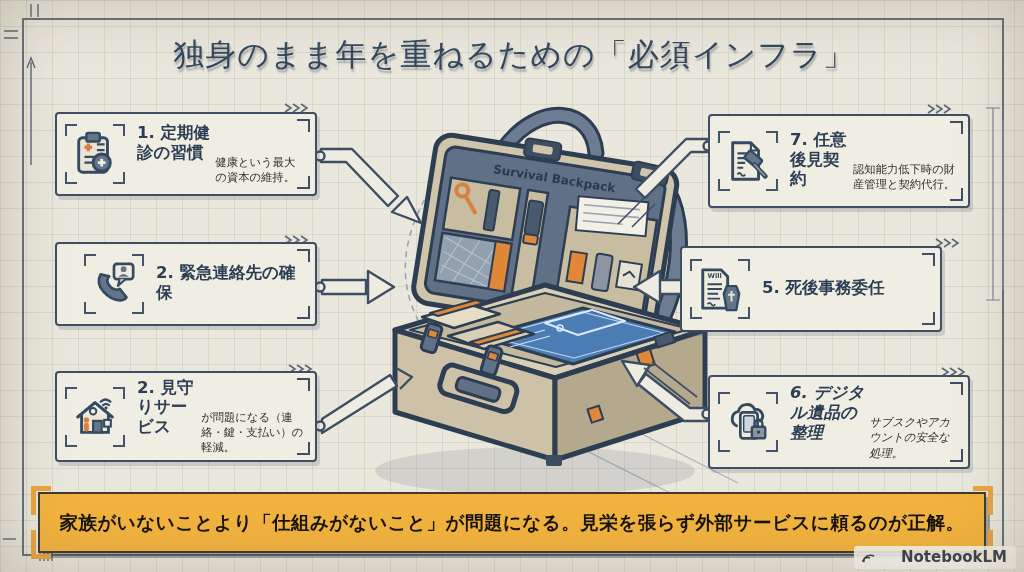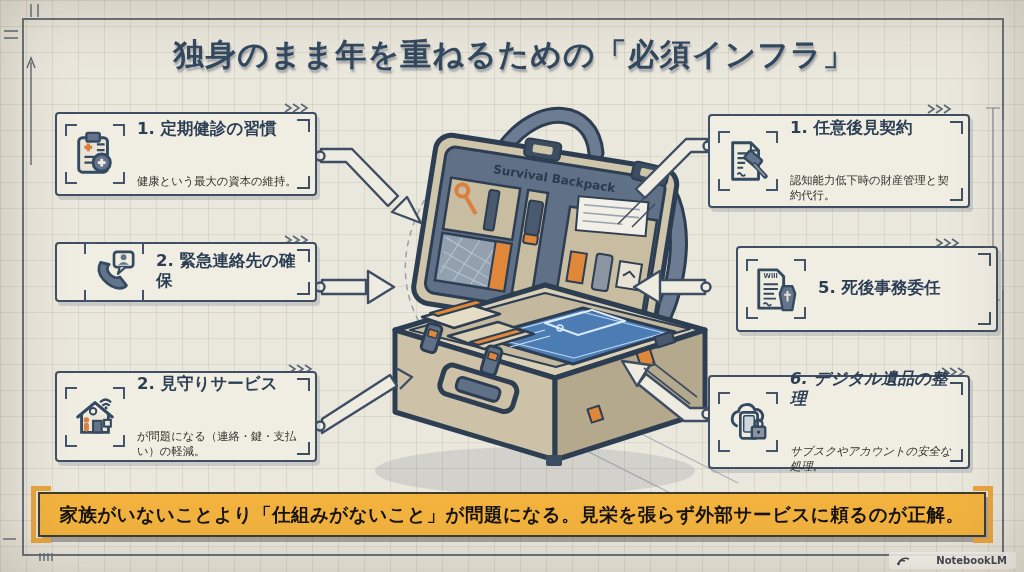--- a/index.html
+++ b/index.html
@@ -10,21 +10,21 @@
     background-image:
       linear-gradient(rgba(140,132,110,.16) 1px, transparent 1px),
       linear-gradient(90deg, rgba(140,132,110,.16) 1px, transparent 1px);
     background-size:26px 26px;
   }
   .canvas::after{content:"";position:absolute;inset:0;pointer-events:none;
     box-shadow:inset 0 0 70px rgba(105,96,72,.30);}
   .frame{position:absolute;left:22px;top:18px;width:978px;height:534px;
     border:2px solid rgba(66,76,92,.78);pointer-events:none;}
   .main-title{position:absolute;left:4px;right:0;top:34px;text-align:center;
-    font-size:31px;font-weight:bold;color:#32485f;letter-spacing:1px;
+    font-size:31px;font-weight:normal;color:#32485f;letter-spacing:1px;
     text-shadow:1px 3px 2px rgba(45,55,75,.35);}
   
   .item-box{position:absolute;box-sizing:border-box;display:flex;align-items:center;gap:12px;
     padding:7px 10px 7px 8px;background:#f0ede3;border:2px solid #3f4f63;border-radius:4px;
     box-shadow:3px 4px 0 rgba(62,76,98,.18);}
   .icon-wrap{position:relative;flex:none;width:60px;height:60px;
     display:flex;align-items:center;justify-content:center;}
   .cframe,.cframe2{position:absolute;inset:0;pointer-events:none;}
   .cframe::before{content:"";position:absolute;left:0;top:0;width:10px;height:10px;
     border-left:2px solid #44546a;border-top:2px solid #44546a;}
@@ -32,47 +32,47 @@
     border-right:2px solid #44546a;border-top:2px solid #44546a;}
   .cframe2::before{content:"";position:absolute;left:0;bottom:0;width:10px;height:10px;
     border-left:2px solid #44546a;border-bottom:2px solid #44546a;}
   .cframe2::after{content:"";position:absolute;right:0;bottom:0;width:10px;height:10px;
     border-right:2px solid #44546a;border-bottom:2px solid #44546a;}
   .boxmarks{position:absolute;inset:5px;pointer-events:none;}
   .boxmarks::before{content:"";position:absolute;right:0;top:0;width:11px;height:11px;
     border-right:2px solid #3f4f63;border-top:2px solid #3f4f63;}
   .boxmarks::after{content:"";position:absolute;right:0;bottom:0;width:11px;height:11px;
     border-right:2px solid #3f4f63;border-bottom:2px solid #3f4f63;}
-  .txtcol{display:flex;flex-direction:column;justify-content:flex-start;}
+  .txtcol{display:flex;flex-direction:row;justify-content:flex-start;}
   .item-title{font-size:16.5px;font-weight:bold;color:#2c3e54;line-height:1.2;margin-bottom:3px;}
   .item-desc{font-size:11.3px;color:#32302a;line-height:1.35;margin-top:32px;}
   
   .b1{left:55px;top:112px;width:262px;height:84px;}
-  .b2{left:55px;top:242px;width:262px;height:60px;padding-left:27px;}
+  .b2{left:55px;top:242px;width:262px;height:84px;padding-left:27px;}
   .b3{left:55px;top:371px;width:262px;height:91px;}
   .b4{left:708px;top:114px;width:262px;height:94px;}
-  .b5{left:736px;top:246px;width:262px;height:86px;}
+  .b5{left:680px;top:246px;width:262px;height:86px;}
   .b6{left:708px;top:375px;width:262px;height:94px;font-style:italic;}
   
-  .bottom-banner{position:absolute;left:38px;top:492px;width:948px;height:45px;box-sizing:border-box;
+  .bottom-banner{position:absolute;left:38px;top:492px;width:948px;height:61px;box-sizing:border-box;
     background:#f3b33e;border:2px solid #3e3a2c;display:flex;align-items:center;justify-content:center;
     box-shadow:4px 5px 0 rgba(50,50,58,.38);}
   .banner-text{font-size:18.5px;font-weight:bold;color:#15120a;letter-spacing:.5px;white-space:nowrap;}
   .bk{position:absolute;width:15px;height:24px;pointer-events:none;}
   .bk.tl{left:-9px;top:-8px;border-left:5px solid #eaa53e;border-top:5px solid #eaa53e;}
   .bk.bl{left:-9px;bottom:-8px;border-left:5px solid #eaa53e;border-bottom:5px solid #eaa53e;}
   .bk.tr{right:-9px;top:-8px;border-right:5px solid #eaa53e;border-top:5px solid #eaa53e;}
   .bk.br{right:-9px;bottom:-8px;border-right:5px solid #eaa53e;border-bottom:5px solid #eaa53e;}
   
   .center-art{position:absolute;left:330px;top:95px;width:410px;height:420px;pointer-events:none;}
   .overlay{position:absolute;left:0;top:0;width:1024px;height:572px;pointer-events:none;}
   
   .watermark{position:absolute;right:8px;bottom:3px;display:flex;align-items:center;gap:5px;
     background:rgba(248,247,242,.88);padding:2px 9px 3px 7px;border-radius:3px;}
-  .wm-text{font-size:10px;font-weight:bold;color:#3c4148;margin-left:21px;}
+  .wm-text{font-size:15px;font-weight:bold;color:#3c4148;margin-left:21px;}
 </style>
 </head>
 <body>
 
 <div class="canvas">
 
   <div class="frame"></div>
 
   <div class="main-title">独身のまま年を重ねるための「必須インフラ」</div>
 
@@ -282,21 +282,21 @@
         <path d="M8 5 h19 l8 8 v30 h-27 z" fill="#efece0" stroke="#344a60" stroke-width="3" stroke-linejoin="round"></path>
         <path d="M27 5 v8 h8" fill="none" stroke="#344a60" stroke-width="2.2"></path>
         <path d="M13 16 h10 M13 21 h10 M13 26 h8 M13 31 h6" stroke="#344a60" stroke-width="2.2" fill="none"></path>
         <path d="M13 38 q2 -3 4 0 q2 3 4 0" fill="none" stroke="#344a60" stroke-width="2"></path>
         <rect x="21" y="17" width="17" height="10" rx="2" transform="rotate(40 29.5 22)" fill="#64748a" stroke="#344a60" stroke-width="2.5"></rect>
         <path d="M31 28 L42 40" stroke="#344a60" stroke-width="5" stroke-linecap="round"></path>
         <path d="M31 28 L41 39" stroke="#8b93a0" stroke-width="2" stroke-linecap="round"></path>
       </svg>
     </div>
     <div class="txtcol">
-      <div class="item-title">1. 任意後見契約</div>
+      <div class="item-title">7. 任意後見契約</div>
       <div class="item-desc">認知能力低下時の財産管理と契約代行。</div>
     </div>
   </div>
 
   <div class="item-box b5">
     <div class="boxmarks"></div>
     <div class="icon-wrap">
       <div class="cframe"></div>
         <div class="cframe2"></div>
       <svg viewBox="0 0 48 48" width="46" height="46">

